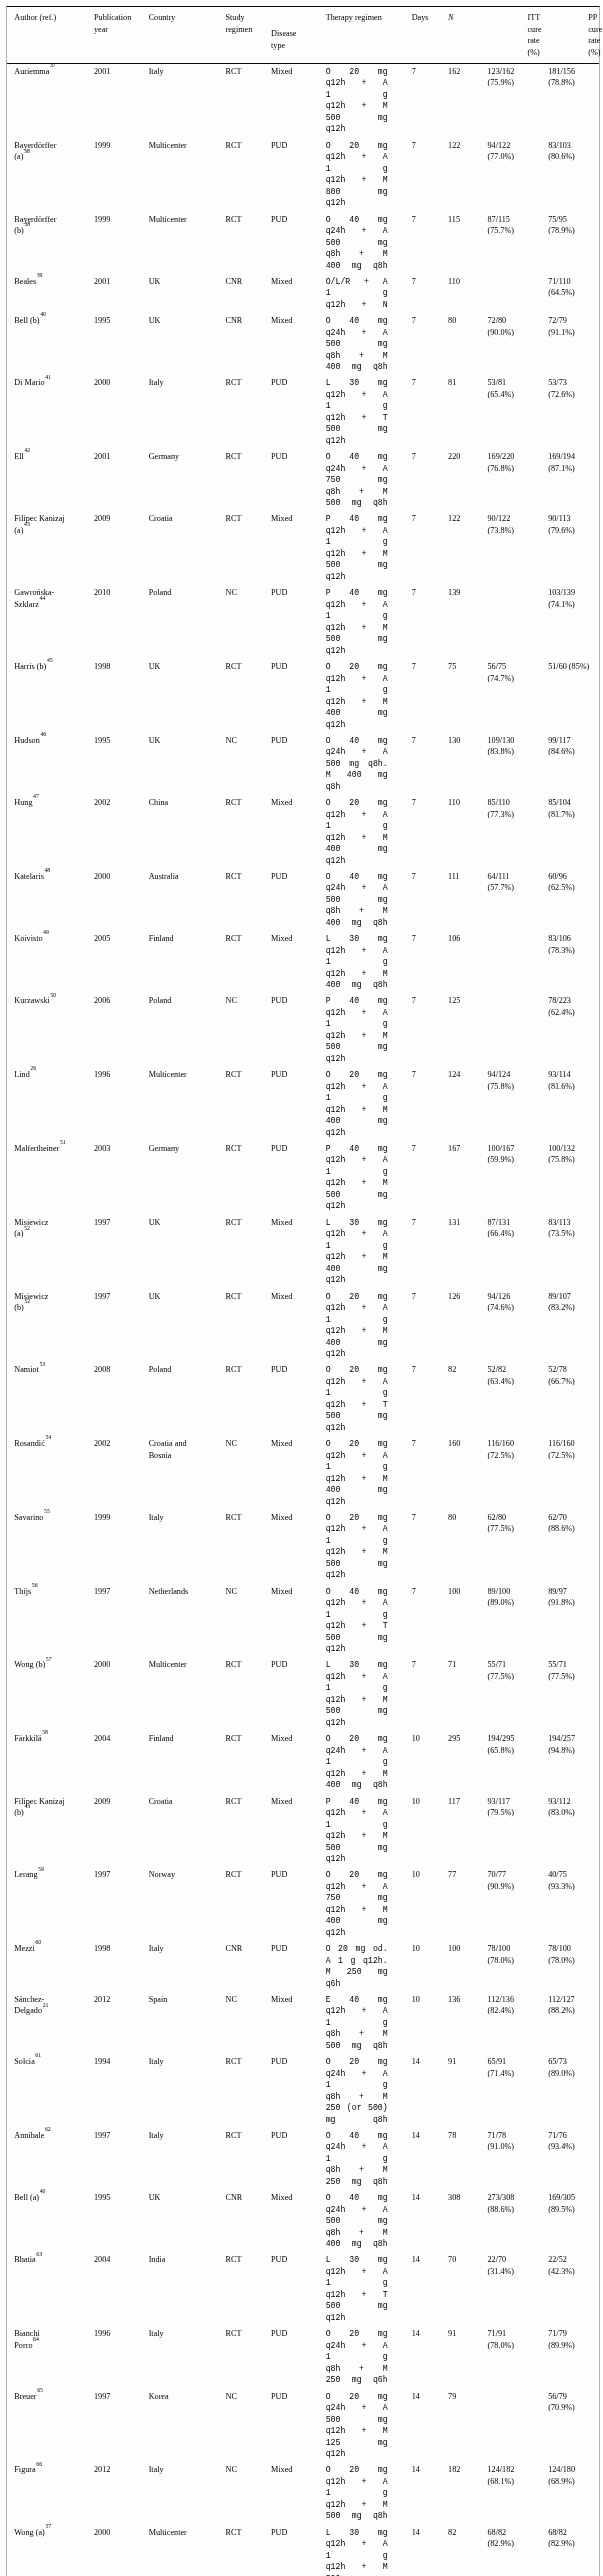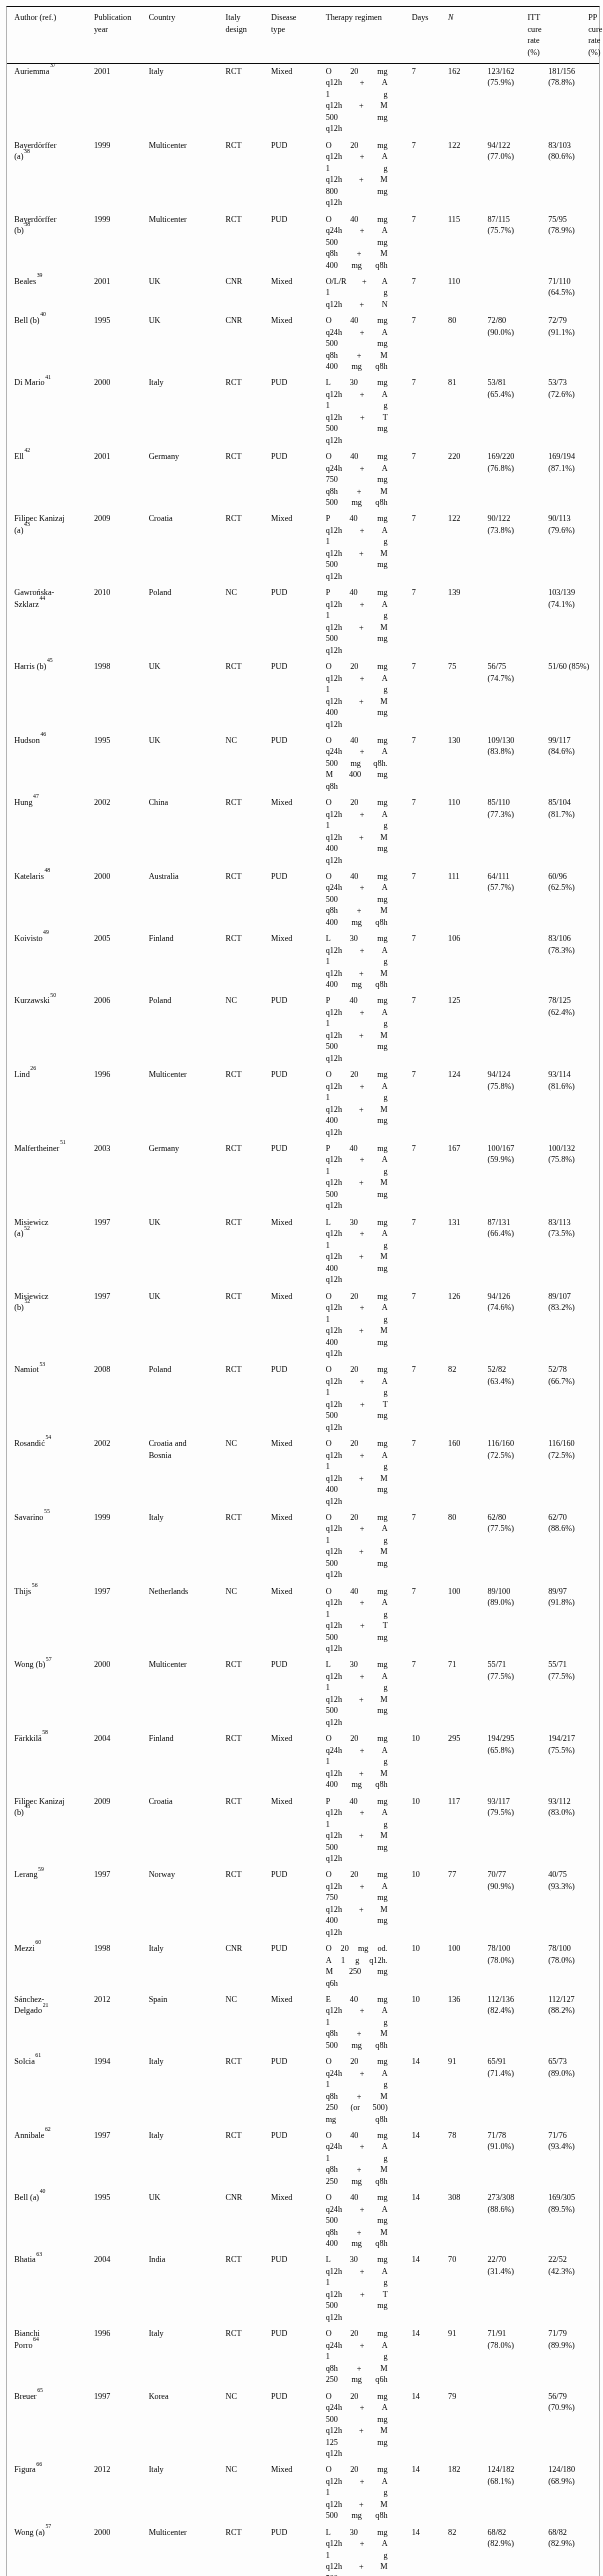--- a/index.html
+++ b/index.html
@@ -46,39 +46,40 @@
   }
   tbody td{
     vertical-align:top;
     text-align:left;
     padding:2.4px 1.2px 2.4px 0;
   }
   th:first-child, td:first-child{padding-left:7.3px;}
   .hdr{display:block;}
   .w70{max-width:42px;}
   .w46{max-width:28px;}
-  .w50{max-width:30px;}
+  .w50{max-width:30px;margin-top:16px;}
   .w58{max-width:35px;margin-left:40px;}
   .italic{font-style:italic;}
   .au{white-space:pre-line;margin-top:16px;}
   sup.ref{
     font-size:5.8px;
     line-height:0;
     position:relative;
     top:-3px;
     margin-left:0.6px;
   }
   .country{display:block;max-width:48px;}
   .reg{
     display:block;
     max-width:62px;
     white-space:pre-line;
     text-align:justify;
     text-align-last:justify;
     text-justify:inter-word;
+    font-family:Liberation Mono, monospace;
   }
   .rate{display:block;max-width:42px;}
 </style>
 </head>
 <body>
 
 <div class="page">
   <div class="sheet">
     <table>
       <colgroup>
@@ -98,21 +99,21 @@
           <th>
               <span class="hdr">Author (ref.)</span>
             </th>
           <th>
               <span class="hdr w70">Publication year</span>
             </th>
           <th>
               <span class="hdr">Country</span>
             </th>
           <th>
-              <span class="hdr w46">Italy design</span>
+              <span class="hdr w46">Study regimen</span>
             </th>
           <th>
               <span class="hdr w50">Disease type</span>
             </th>
           <th>
               <span class="hdr">Therapy regimen</span>
             </th>
           <th>
               <span class="hdr">Days</span>
             </th>
@@ -488,21 +489,21 @@
 q12h + M
 500 mg
 q12h</span>
             </td>
     <td><span>7</span></td>
     <td><span>125</span></td>
     <td>
               <span class="rate"></span>
             </td>
     <td>
-              <span class="rate">78/125 (62.4%)</span>
+              <span class="rate">78/223 (62.4%)</span>
             </td>
   </tr>
           <tr>
     <td><span class="au">Lind</span><sup class="ref">26</sup></td>
     <td><span>1996</span></td>
     <td>
               <span class="country">Multicenter</span>
             </td>
     <td><span>RCT</span></td>
     <td><span>PUD</span></td>
@@ -739,21 +740,21 @@
 1 g
 q12h + M
 400 mg q8h</span>
             </td>
     <td><span>10</span></td>
     <td><span>295</span></td>
     <td>
               <span class="rate">194/295 (65.8%)</span>
             </td>
     <td>
-              <span class="rate">194/217 (75.5%)</span>
+              <span class="rate">194/257 (94.8%)</span>
             </td>
   </tr>
           <tr>
     <td><span class="au">Filipec Kanizaj
 (b)</span><sup class="ref">43</sup></td>
     <td><span>2009</span></td>
     <td>
               <span class="country">Croatia</span>
             </td>
     <td><span>RCT</span></td>

